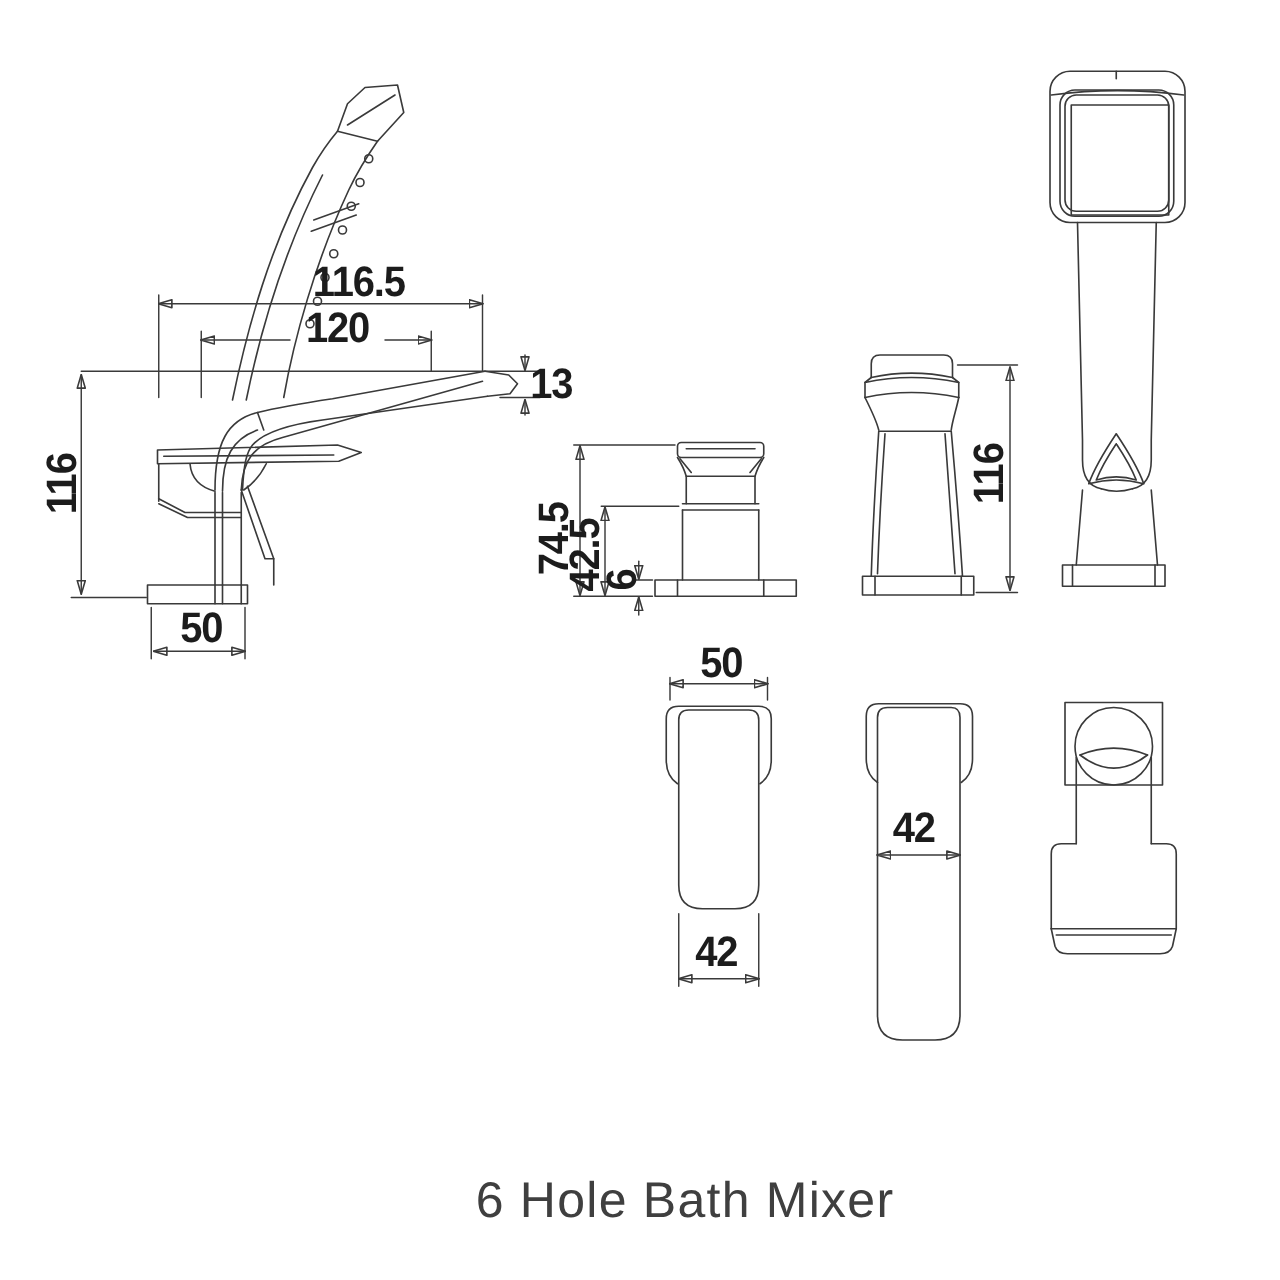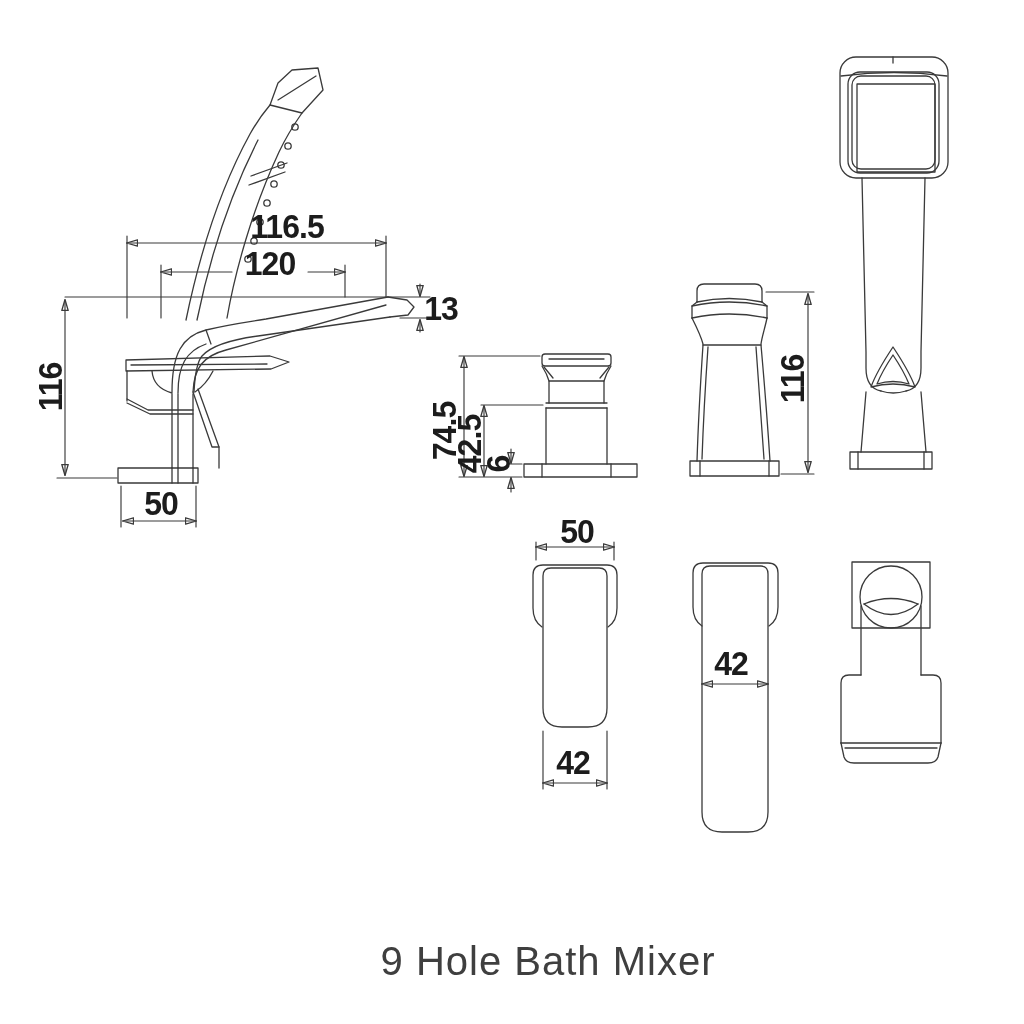--- a/index.html
+++ b/index.html
@@ -204,15 +204,15 @@
 <div class="num vert" style="left:444px;top:431px;">74.5</div>
 <div class="num vert" style="left:469px;top:444px;">42.5</div>
 <div class="num vert" style="left:498px;top:464px;">6</div>
 
 <div class="num vert" style="left:792px;top:379px;">116</div>
 
 <div class="num" style="left:577px;top:531px;">50</div>
 <div class="num" style="left:573px;top:762px;">42</div>
 <div class="num" style="left:731px;top:663px;">42</div>
 
-<div class="title" style="left:548px;top:961px;">9 Hole Bath Mixer</div>
+<div class="title" style="left:548px;top:961px;">6 Hole Bath Mixer</div>
 
 </div>
 
 </body></html>

